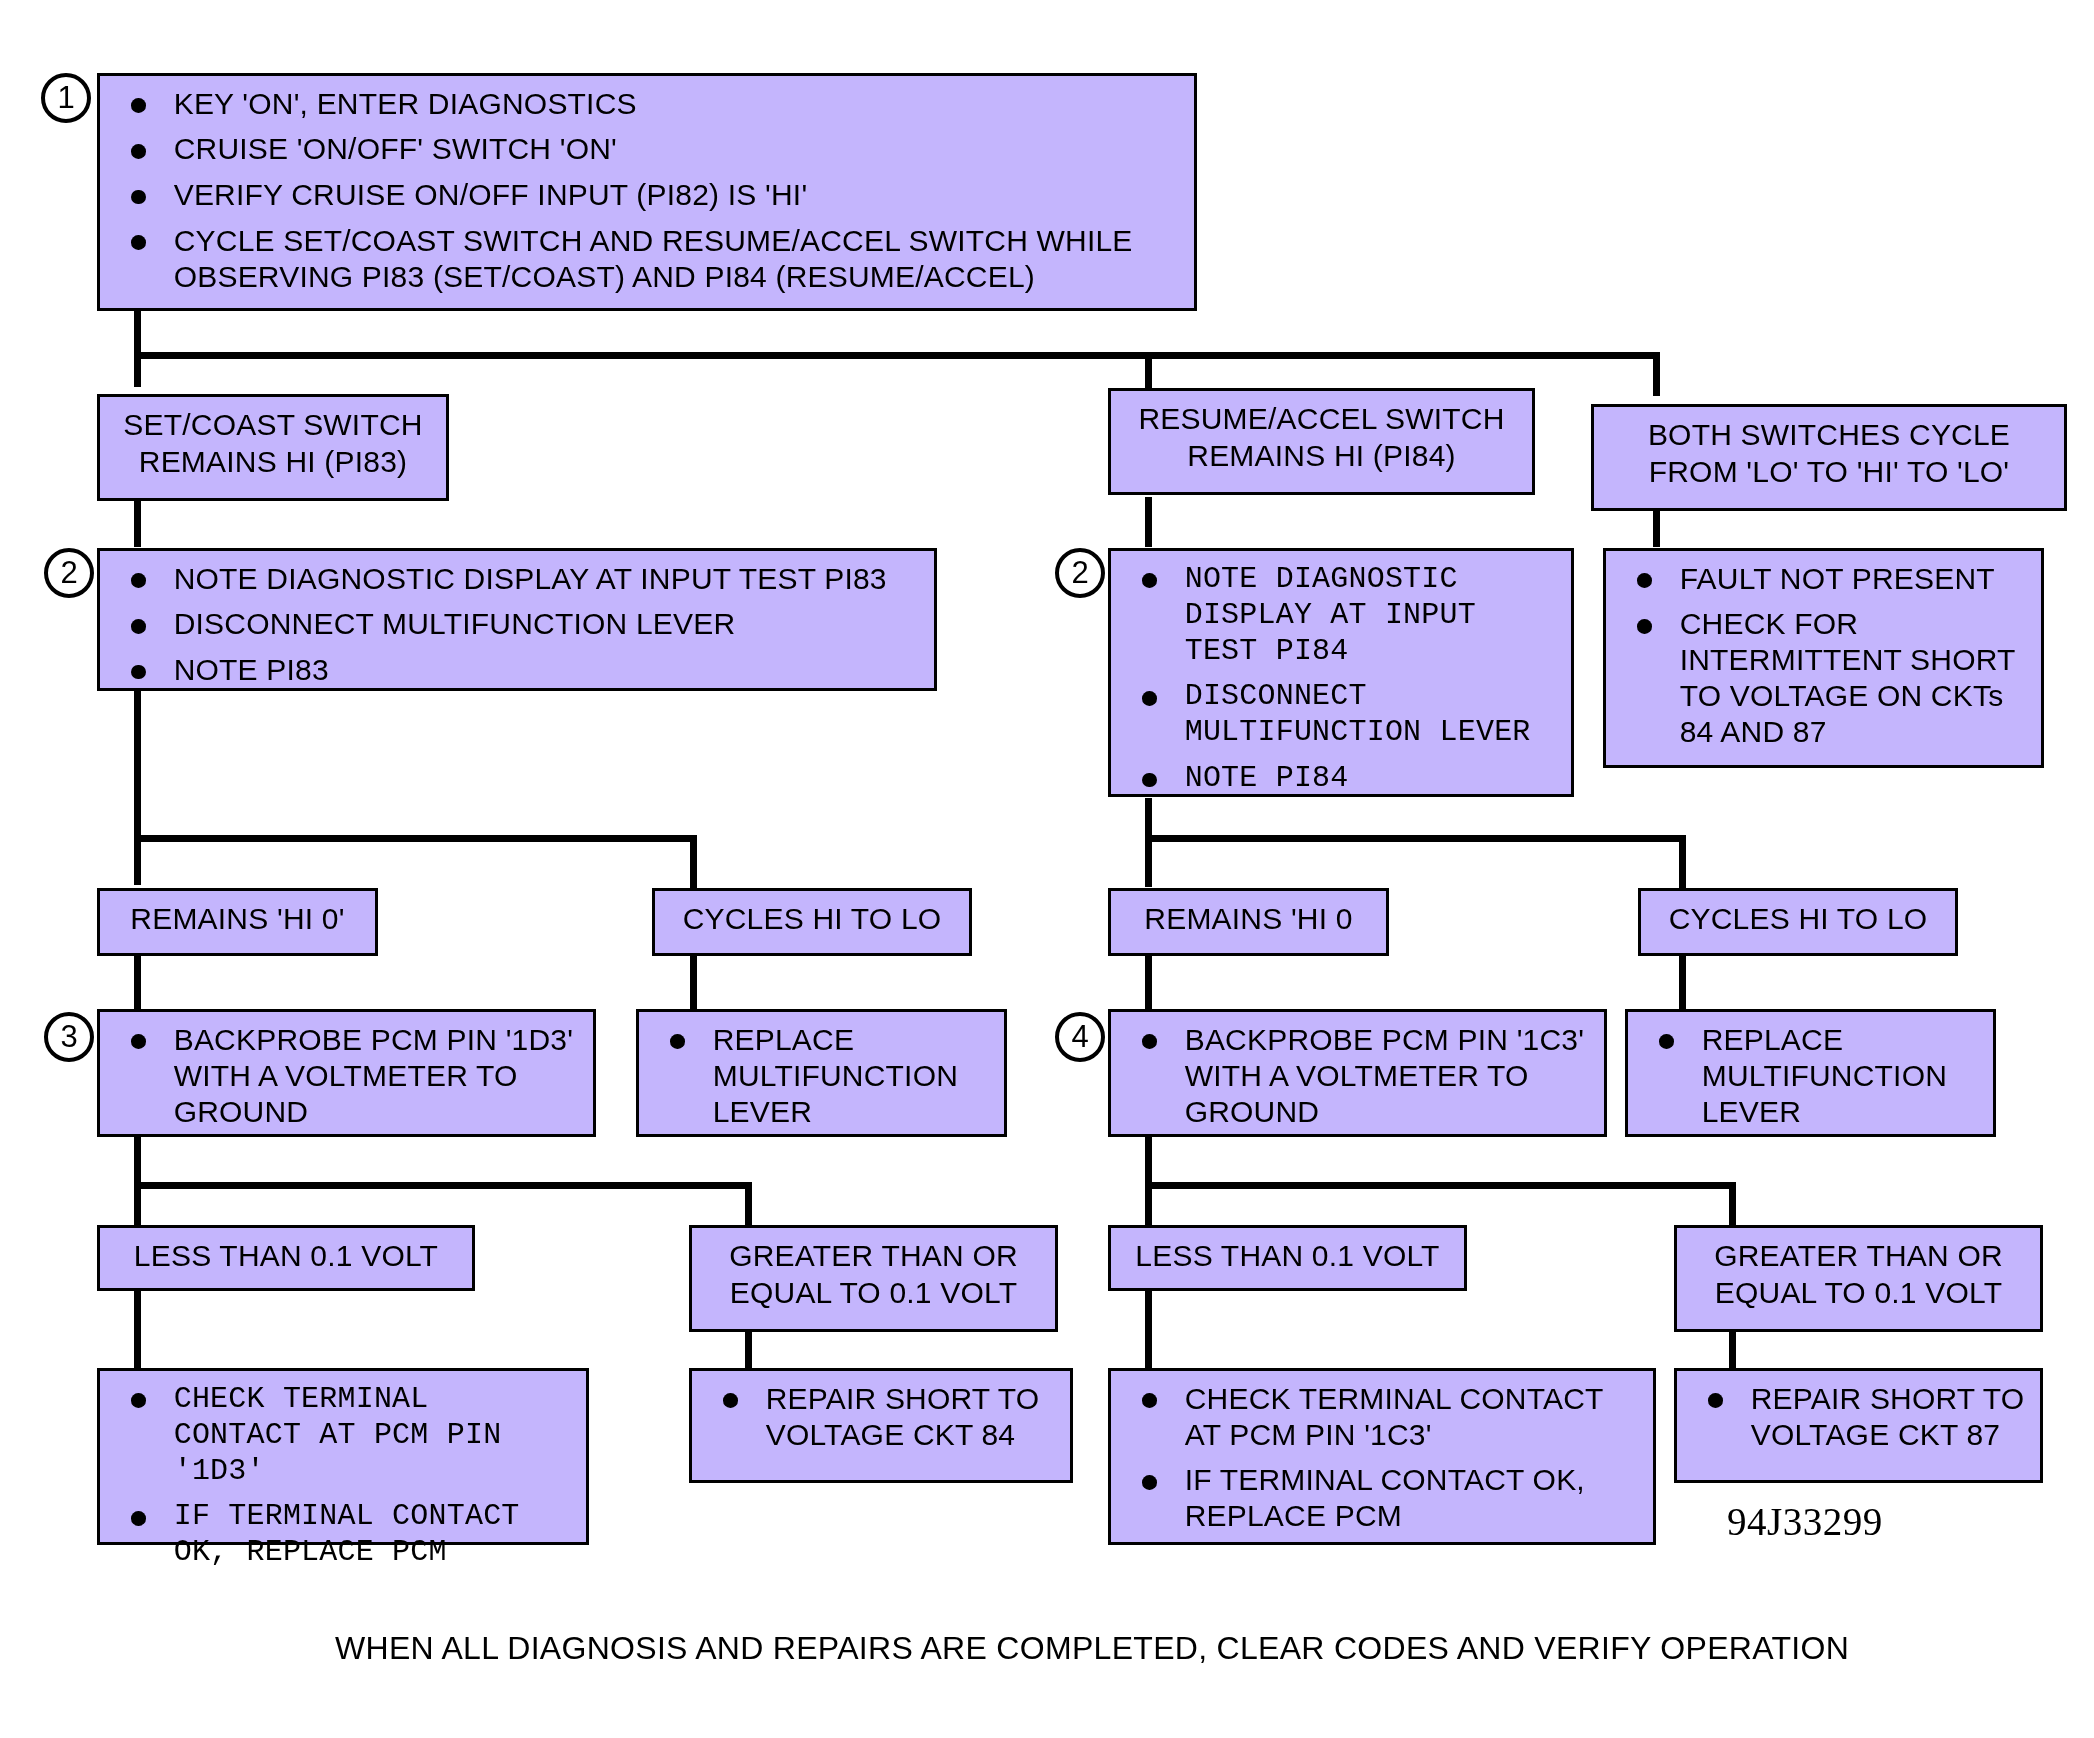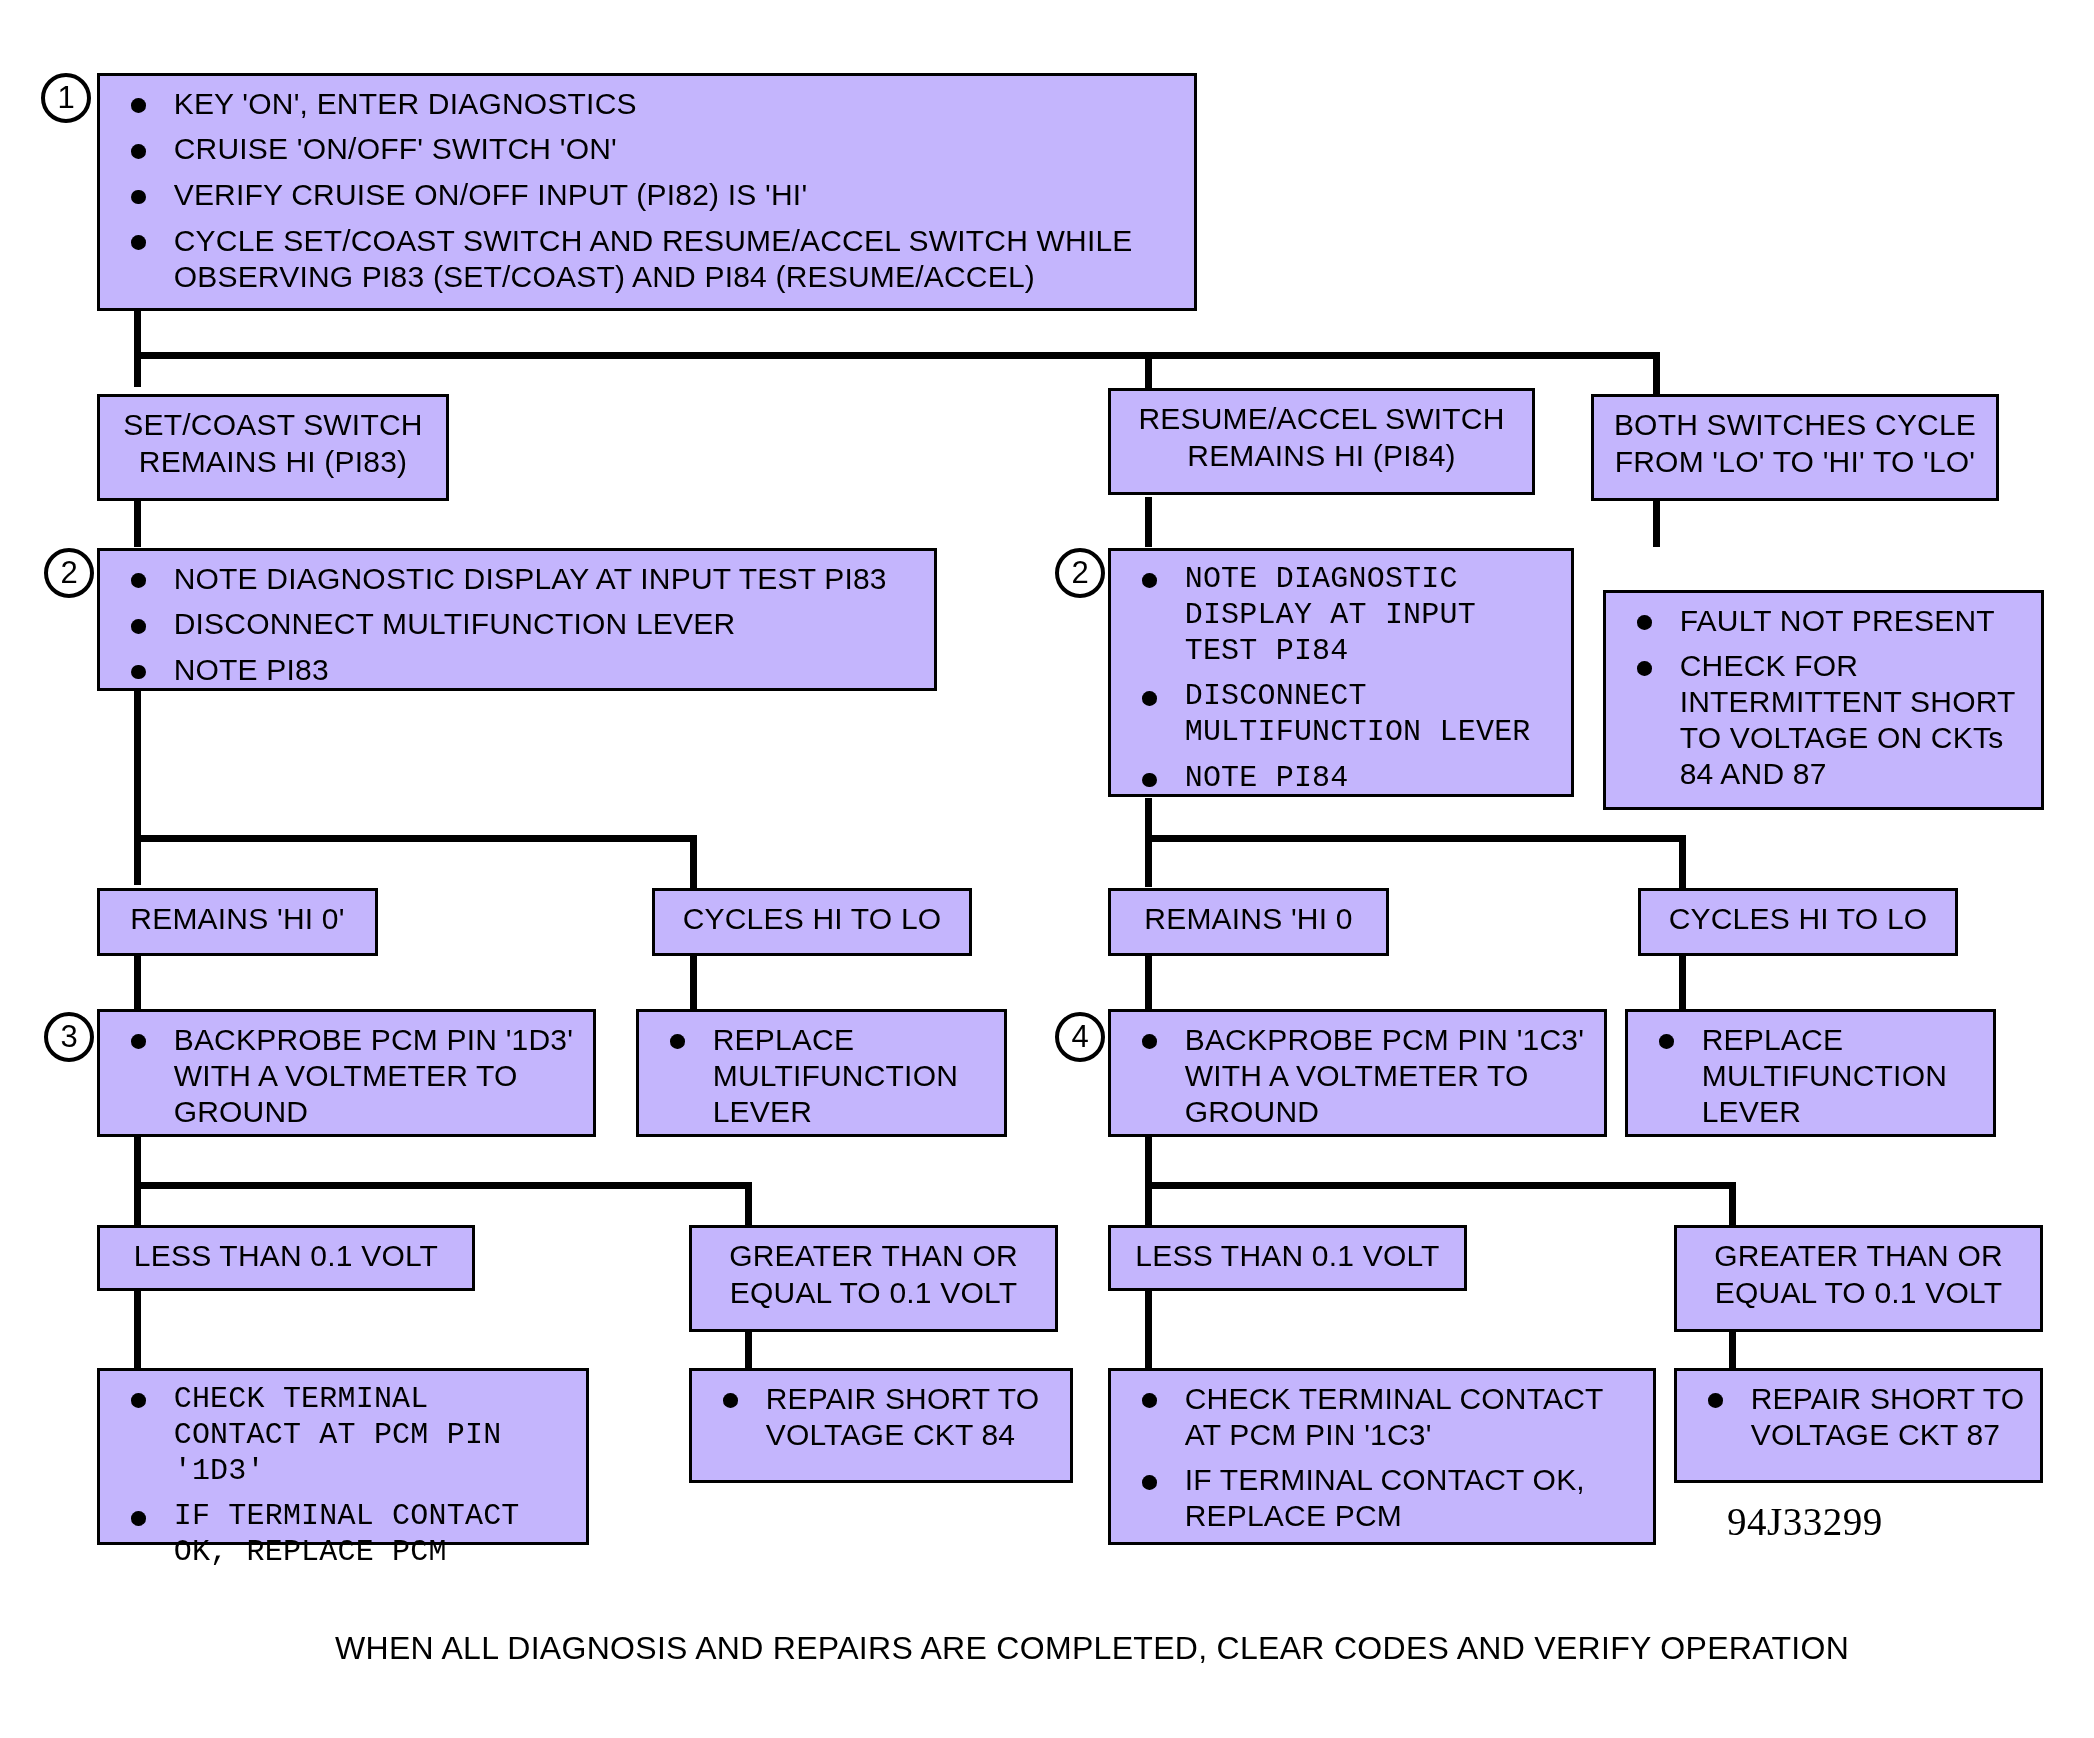--- a/index.html
+++ b/index.html
@@ -168,21 +168,21 @@
     </div>
   </div>
 
   <div class="box label-box" style="left:1108px; top:388px; width:427px; height:107px;">
     <div class="inner">
       <span class="ln">RESUME/ACCEL SWITCH</span>
       <span class="ln">REMAINS HI (PI84)</span>
     </div>
   </div>
 
-  <div class="box label-box" style="left:1591px; top:394px; width:408px; height:107px;">
+  <div class="box label-box" style="left:1591px; top:404px; width:476px; height:107px;">
     <div class="inner">
       <span class="ln">BOTH SWITCHES CYCLE</span>
       <span class="ln">FROM 'LO' TO 'HI' TO 'LO'</span>
     </div>
   </div>
 
   <div class="step-circle" style="left:44px; top:548px;">2</div>
   <div class="box" style="left:97px; top:548px; width:840px; height:143px;">
     <div class="inner">
       <ul class="bul">
@@ -197,21 +197,21 @@
   <div class="box" style="left:1108px; top:548px; width:466px; height:249px;font-family:Liberation Mono, monospace;">
     <div class="inner">
       <ul class="bul">
         <li>NOTE DIAGNOSTIC DISPLAY AT INPUT TEST PI84</li>
         <li>DISCONNECT MULTIFUNCTION LEVER</li>
         <li>NOTE  PI84</li>
       </ul>
     </div>
   </div>
 
-  <div class="box" style="left:1603px; top:548px; width:441px; height:220px;margin-top:42px;">
+  <div class="box" style="left:1603px; top:548px; width:441px; height:220px;">
     <div class="inner">
       <ul class="bul">
         <li>FAULT NOT PRESENT</li>
         <li>CHECK FOR INTERMITTENT SHORT TO VOLTAGE ON CKTs 84 AND 87</li>
       </ul>
     </div>
   </div>
 
   <div class="box label-box" style="left:97px; top:888px; width:281px; height:68px;">
     <div class="inner">

